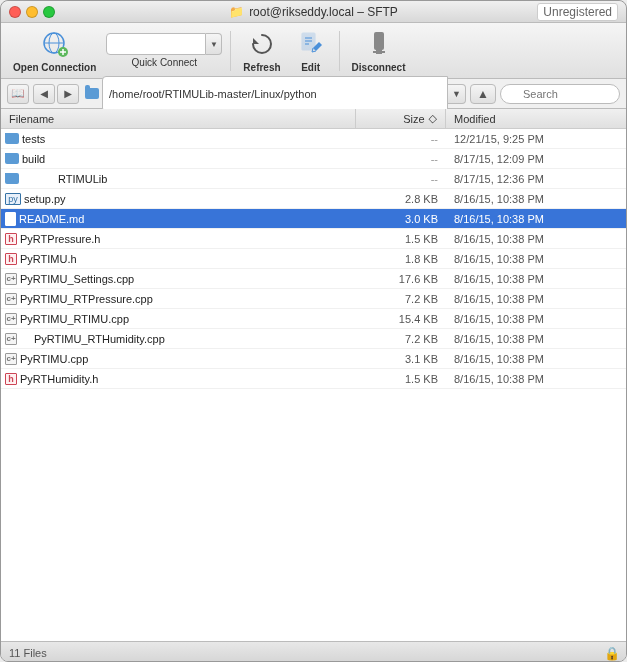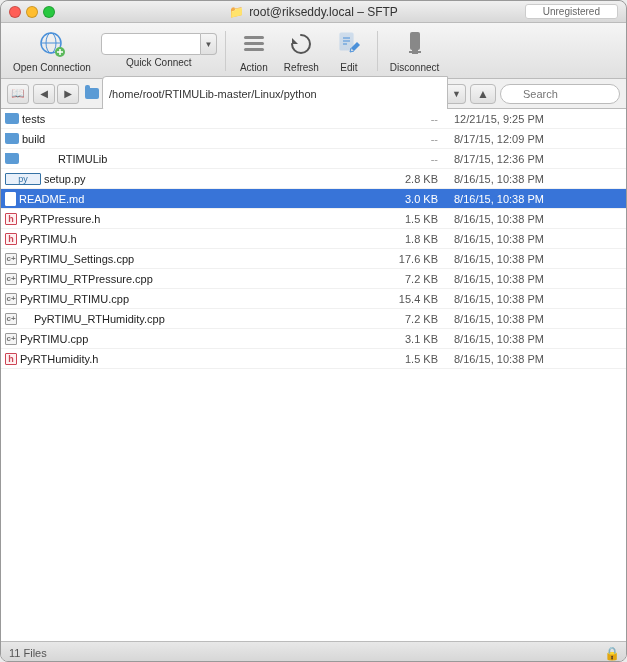--- a/index.html
+++ b/index.html
@@ -45,22 +45,22 @@
       display: flex;
       align-items: center;
       gap: 5px;
     }
     .unregistered-badge {
       position: absolute;
       right: 8px;
       background: #fff;
       border: 1px solid #ccc;
       border-radius: 3px;
-      padding: 1px 17px;
-      font-size: 10px;
+      padding: 1px 5px;
+      font-size: 12px;
       color: #666;
     }
 
     
     .toolbar {
       background: linear-gradient(to bottom, #f5f5f5, #e0e0e0);
       border-bottom: 1px solid #bbb;
       padding: 4px 8px;
       display: flex;
       align-items: center;
@@ -69,20 +69,21 @@
     }
     .toolbar-btn {
       display: flex;
       flex-direction: column;
       align-items: center;
       gap: 2px;
       cursor: pointer;
       min-width: 40px;
       padding: 3px 4px;
       border-radius: 5px;
+      font-weight: bold;
     }
     .toolbar-icon {
       width: 32px; height: 32px;
       display: flex; align-items: center; justify-content: center;
       font-size: 20px;
     }
     .toolbar-label {
       font-size: 10px;
       color: #333;
       white-space: nowrap;
@@ -343,30 +344,20 @@
     <div style="display:flex;flex-direction:column;align-items:center;gap:2px;">
       <div class="qc-group">
         <input class="qc-input" type="text" value="" style="">
         <div class="qc-dropdown">▼</div>
       </div>
       <span class="toolbar-label">Quick Connect</span>
     </div>
 
     <div class="toolbar-sep"></div>
 
-    <div class="toolbar-btn">
-      <div class="toolbar-icon">
-        <svg width="28" height="28" viewBox="0 0 28 28">
-          <rect x="4" y="6" width="20" height="3" rx="1.5" fill="#888"></rect>
-          <rect x="4" y="12" width="20" height="3" rx="1.5" fill="#888"></rect>
-          <rect x="4" y="18" width="20" height="3" rx="1.5" fill="#888"></rect>
-        </svg>
-      </div>
-      <span class="toolbar-label">Action</span>
-    </div>
 
     <div class="toolbar-btn">
       <div class="toolbar-icon">
         <svg width="28" height="28" viewBox="0 0 28 28">
           <path d="M14 5 A9 9 0 1 1 5 14" fill="none" stroke="#555" stroke-width="2" stroke-linecap="round"></path>
           <polygon points="5,8 5,14 11,14" fill="#555"></polygon>
         </svg>
       </div>
       <span class="toolbar-label">Refresh</span>
     </div>
@@ -413,20 +404,32 @@
     <div class="path-dropdown">▼</div>
     <div class="up-btn">▲</div>
     <div class="search-wrap">
       <span class="search-icon-inner">🔍</span>
       <input class="search-field" type="text" placeholder="Search" style="">
     </div>
   </div>
 
   <div class="file-list-container">
 
+    <div class="file-list-header">
+      <div class="col-header">
+        <span>Filename</span>
+      </div>
+      <div class="col-header" style="justify-content:flex-end;">
+        <span>Size</span>
+        <span style="margin-left:4px;">◇</span>
+      </div>
+      <div class="col-header">
+        <span>Modified</span>
+      </div>
+    </div>
 
     <div id="file-rows">
         <div class="file-row">
           <div class="file-name">
             <div style="width:14px;height:11px;background:#5b9bd5;border-radius:0 2px 2px 2px;position:relative;flex-shrink:0;">
       <div style="position:absolute;top:-3px;left:0;width:5px;height:3px;background:#5b9bd5;border-radius:2px 2px 0 0;"></div>
     </div>
             <span style="margin-left:3px;">tests</span>
           </div>
           <div class="file-size"><span><span class="dash">--</span></span></div>
@@ -447,21 +450,21 @@
             <div style="width:14px;height:11px;background:#5b9bd5;border-radius:0 2px 2px 2px;position:relative;flex-shrink:0;">
       <div style="position:absolute;top:-3px;left:0;width:5px;height:3px;background:#5b9bd5;border-radius:2px 2px 0 0;"></div>
     </div>
             <span style="margin-left:3px;padding-left:36px;">RTIMULib</span>
           </div>
           <div class="file-size"><span><span class="dash">--</span></span></div>
           <div class="file-modified">8/17/15, 12:36 PM</div>
         </div>
         <div class="file-row">
           <div class="file-name">
-            <div style="font-size:9px;color:#3572A5;background:#e8f0fa;border:1px solid #3572A5;width:36px;height:12px;display:flex;align-items:center;justify-content:center;border-radius:1px;flex-shrink:0;">py</div>
+            <div style="font-size:9px;color:#3572A5;background:#e8f0fa;border:1px solid #3572A5;width:16px;height:12px;display:flex;align-items:center;justify-content:center;border-radius:1px;flex-shrink:0;">py</div>
             <span style="margin-left:3px;">setup.py</span>
           </div>
           <div class="file-size"><span>2.8 KB</span></div>
           <div class="file-modified">8/16/15, 10:38 PM</div>
         </div>
         <div class="file-row selected">
           <div class="file-name">
             <div style="width:11px;height:14px;background:white;border:1px solid white;border-radius:1px;flex-shrink:0;"></div>
             <span style="margin-left:3px;">README.md</span>
           </div>

